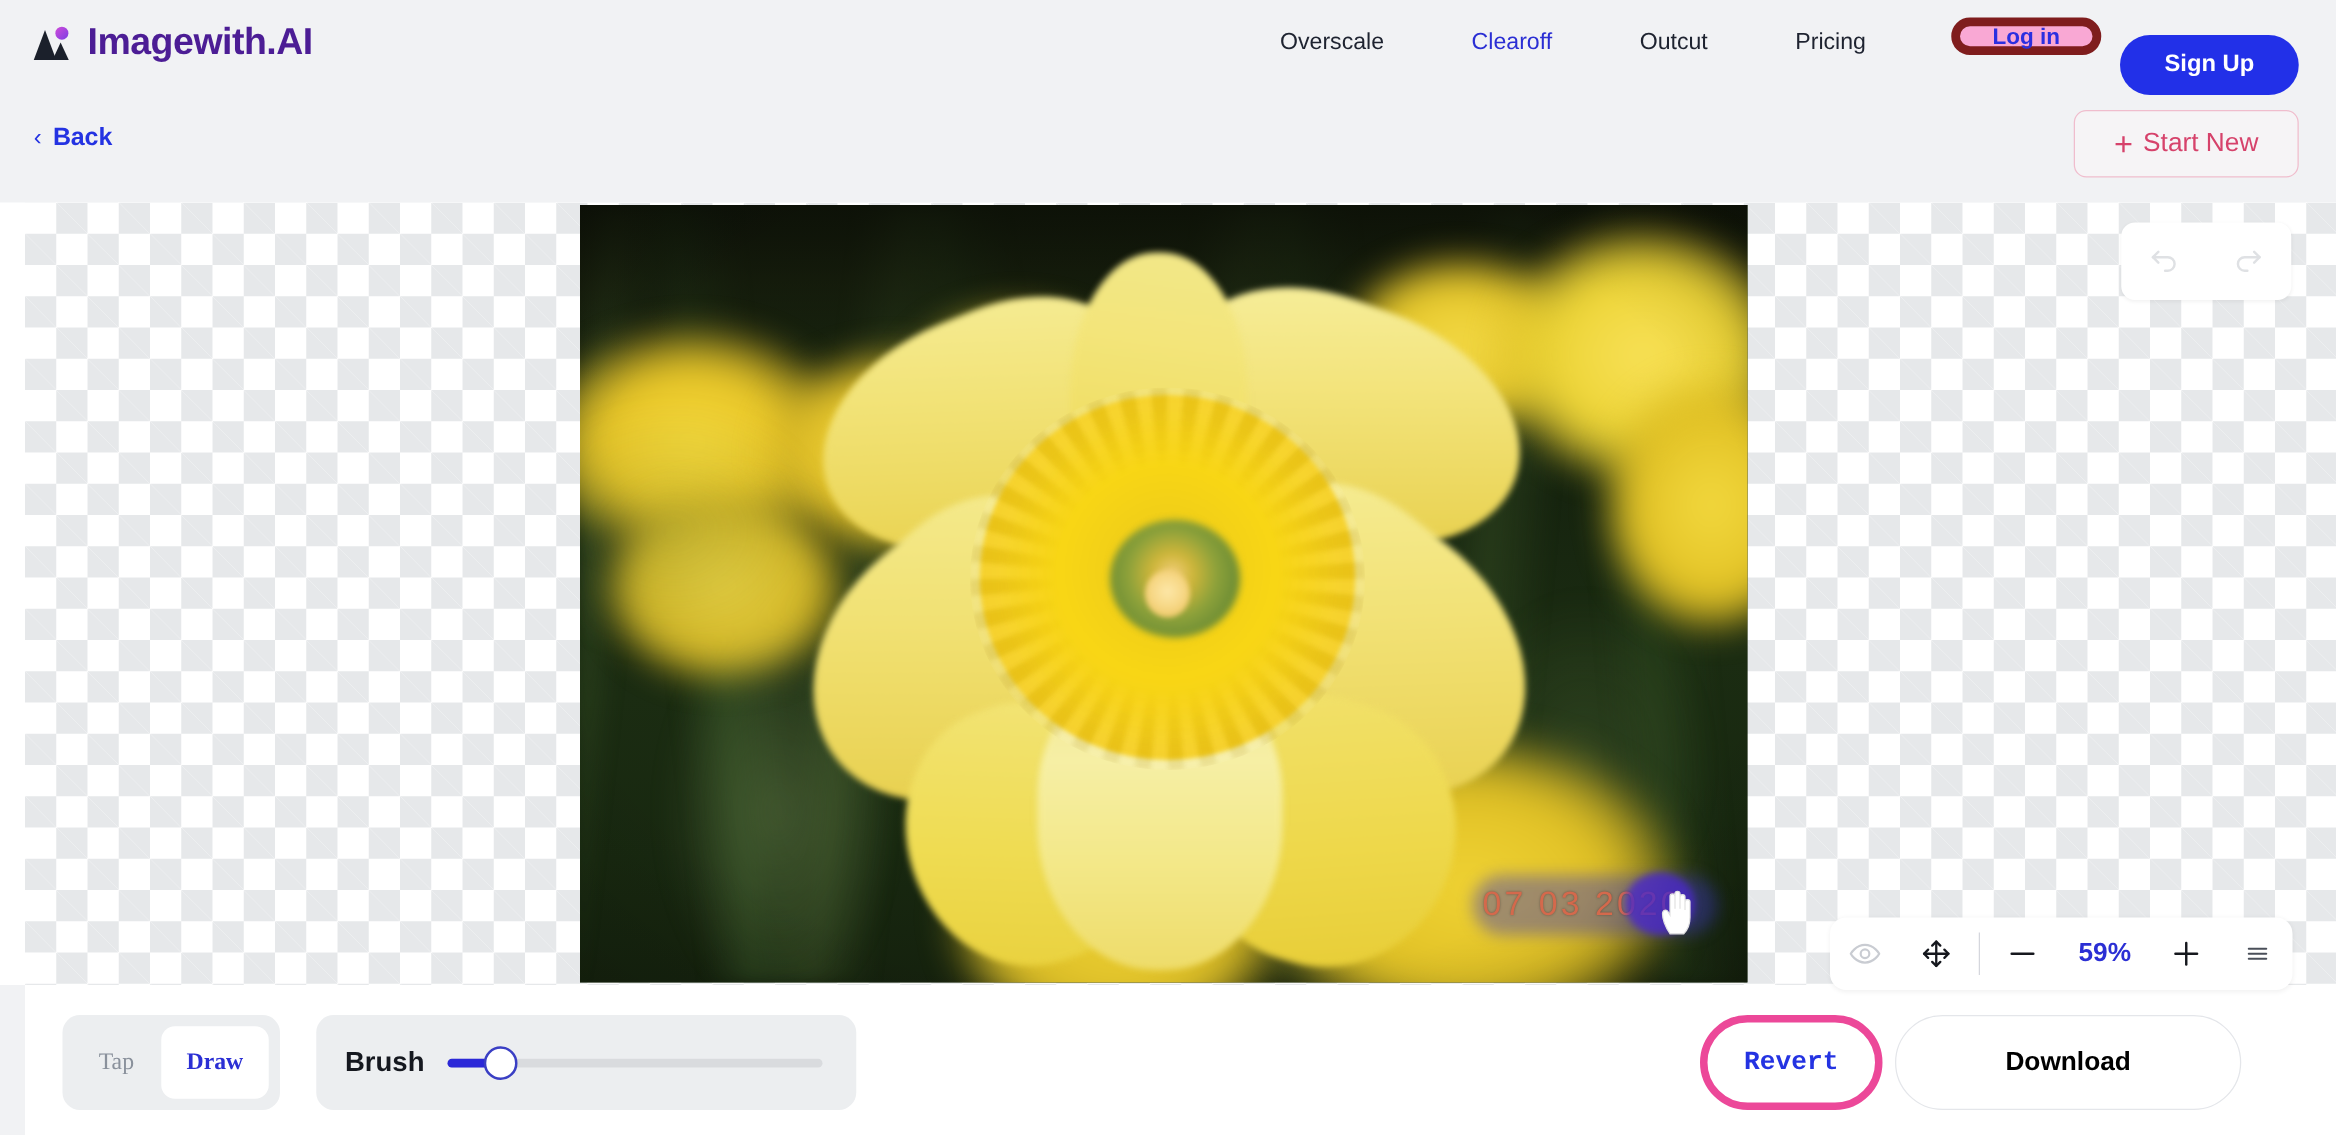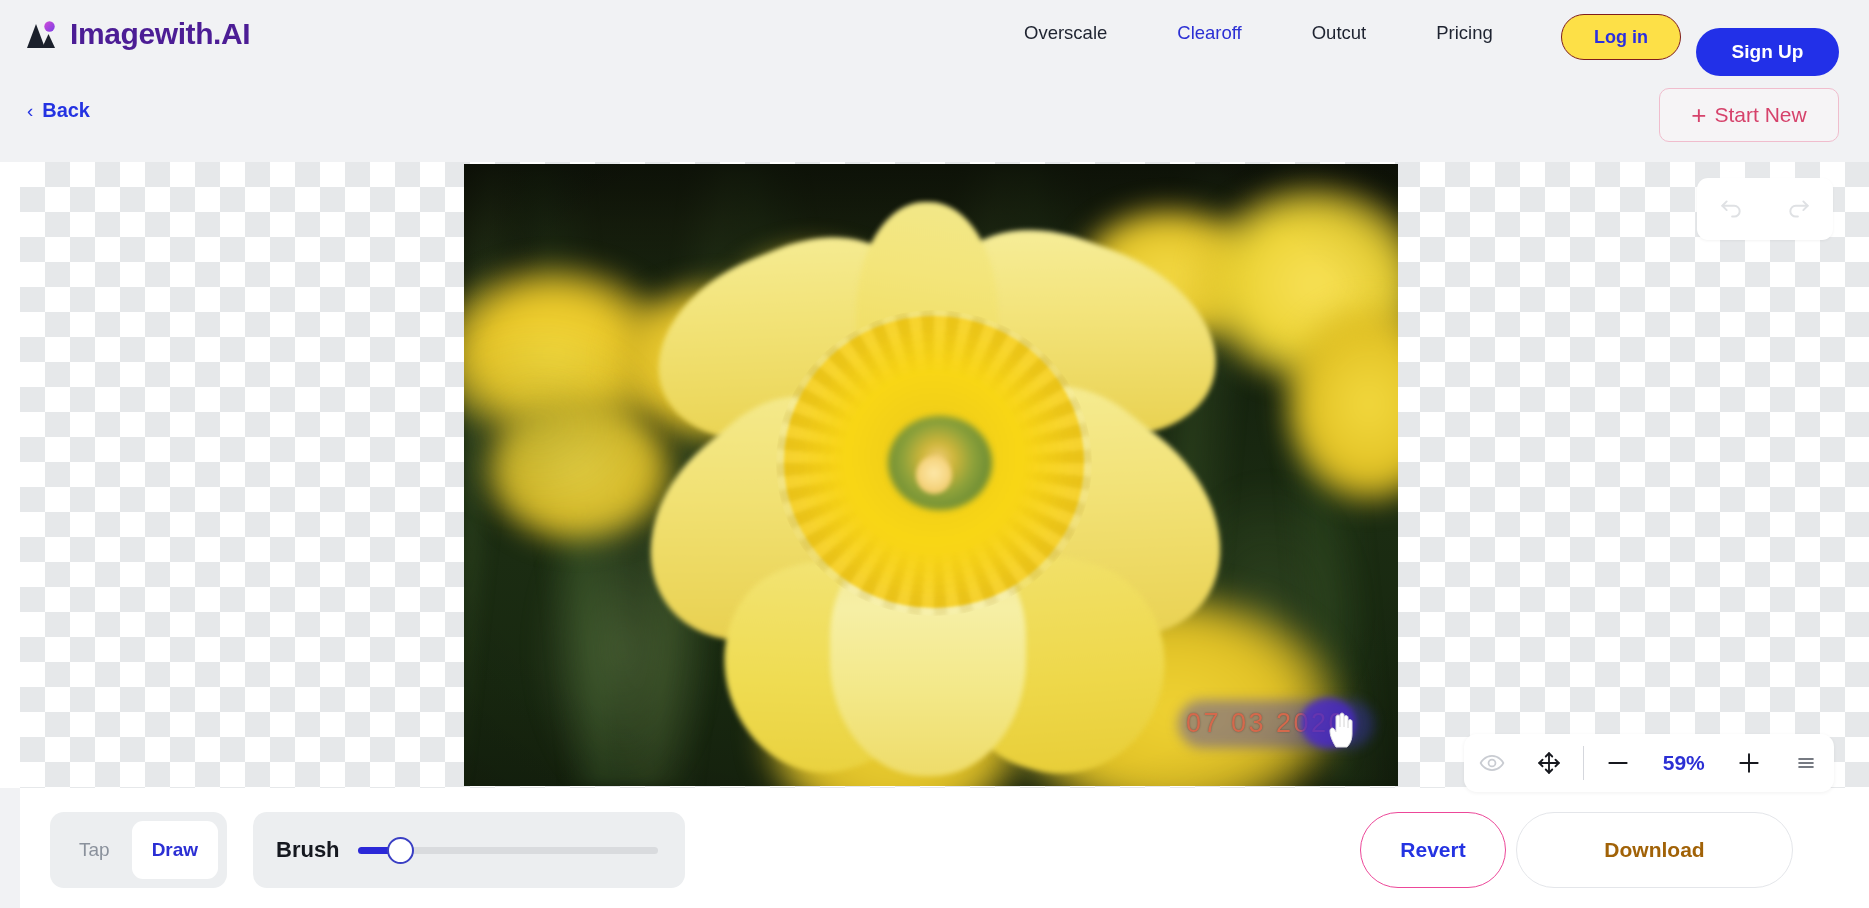--- a/index.html
+++ b/index.html
@@ -61,24 +61,24 @@
     color: #1e2330;
     padding: 0 28px;
     white-space: nowrap;
     cursor: pointer;
   }
   .nav-item.active { color: #2b2fd4; }
 
   .btn-login {
     position: absolute;
     left: 1561px; top: 14px;
-    width: 120px; height: 46px;
+    width: 120px; height: 30px;
     border-radius: 23px;
-    border: 1px solid #7f1d1d;
-    background: #fde047;
+    border: 7px solid #7f1d1d;
+    background: #f9a8d4;
     color: #2b2fe0;
     font-size: 18px;
     font-weight: 700;
     display: flex; align-items: center; justify-content: center;
     cursor: pointer;
   }
   .btn-signup {
     position: absolute;
     left: 1696px; top: 28px;
     width: 143px; height: 48px;
@@ -394,20 +394,21 @@
   .mode-group {
     position: absolute;
     left: 50px; top: 812px;
     height: 76px;
     background: #eceef0;
     border-radius: 14px;
     display: flex;
     align-items: center;
     padding: 0 9px;
     gap: 2px;
+    font-family: Liberation Serif, serif;
   }
   .mode-btn {
     padding: 0 20px;
     height: 58px;
     display: flex; align-items: center; justify-content: center;
     font-size: 19px;
     color: #8a919c;
     border-radius: 11px;
     cursor: pointer;
     white-space: nowrap;
@@ -464,36 +465,37 @@
     background: #ffffff;
     border: 2px solid #3a3fc4;
     top: -1px;
   }
 
   .btn-revert {
     position: absolute;
     left: 1360px; top: 812px;
     width: 146px; height: 76px;
     border-radius: 38px;
-    border: 1px solid #ec4899;
+    border: 6px solid #ec4899;
     background: #ffffff;
     color: #2433e2;
     font-size: 21px;
     font-weight: 700;
     display: flex; align-items: center; justify-content: center;
     cursor: pointer;
+    font-family: Liberation Mono, monospace;
   }
   .btn-download {
     position: absolute;
     left: 1516px; top: 812px;
     width: 277px; height: 76px;
     border-radius: 38px;
     border: 1px solid #e4e6ea;
     background: #ffffff;
-    color: #a16207;
+    color: #000000;
     font-size: 21px;
     font-weight: 700;
     display: flex; align-items: center; justify-content: center;
     cursor: pointer;
   }
 </style>
 </head>
 <body>
 
 <div id="app">

